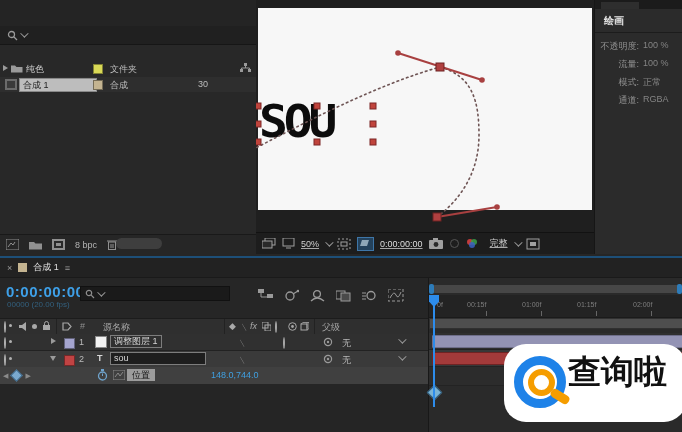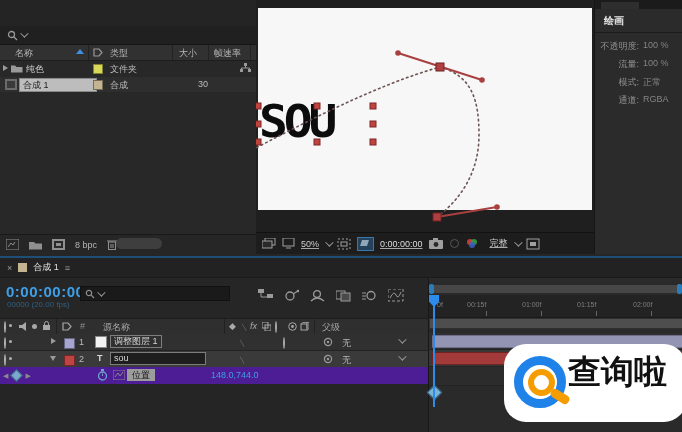--- a/index.html
+++ b/index.html
@@ -55,21 +55,21 @@
   .tl-search{position:absolute;left:80px;top:8px;width:150px;height:15px;background:#1a1a1a;border:1px solid #111;display:flex;align-items:center;padding-left:4px;box-sizing:border-box;}
   .tl-icons{position:absolute;left:258px;top:8px;width:165px;height:18px;display:flex;gap:11px;align-items:center;}
   .tl-colhead{position:absolute;left:0;top:40px;width:428px;height:15px;background:#2f2f2f;border-top:1px solid #1c1c1c;border-bottom:1px solid #1c1c1c;color:#a9a9a9;}
   .lrow{position:absolute;left:0;width:428px;height:16px;border-bottom:1px solid #222;}
   .lrow .idx{position:absolute;left:79px;top:3px;color:#bbb;}
   .lrow .lsq{position:absolute;left:64px;top:4px;width:9px;height:9px;border:1px solid rgba(0,0,0,.4);}
   .namebox{position:absolute;left:110px;top:1px;height:11px;border:1px solid #7d7d7d;padding:0 3px;line-height:11px;color:#d5d5d5;}
   .sw{position:absolute;top:3px;color:#a6a6a6;}
   .none-dd{position:absolute;left:342px;top:3px;color:#b9b9b9;}
   .dd-chev{position:absolute;left:398px;top:4px;}
-  .proprow{position:absolute;left:0;top:89px;width:428px;height:17px;background:#4c1d95;border-bottom:1px solid #202020;}
+  .proprow{position:absolute;left:0;top:89px;width:428px;height:17px;background:#404040;border-bottom:1px solid #202020;}
   .posbox{position:absolute;left:127px;top:2px;background:#9c9c9c;color:#141414;padding:0 5px;height:12px;line-height:12px;}
   .posval{position:absolute;left:211px;top:3px;color:#3f9fe0;}
   .kf-nav{position:absolute;left:3px;top:4px;display:flex;gap:4px;align-items:center;}
   .diamond{width:7px;height:7px;background:#7aa9cf;transform:rotate(45deg);border:1px solid #39607f;}
   
   .navbar{position:absolute;left:2px;top:7px;width:250px;height:8px;background:#474747;border-radius:4px;}
   .navcap{position:absolute;top:6px;width:5px;height:10px;background:#2d7cba;border-radius:2px;}
   .ruler{position:absolute;left:0;top:17px;width:254px;height:22px;background:#232323;border-bottom:1px solid #1a1a1a;color:#7e7e7e;font-size:7px;}
   .tick{position:absolute;bottom:1px;width:1px;height:5px;background:#666;}
   .workarea{position:absolute;left:0;top:40px;width:254px;height:11px;background:#4e4e4e;border:1px solid #303030;box-sizing:border-box;}
@@ -105,36 +105,20 @@
     <div class="abs proj-search">
       <span class="ico">
         <svg width="11" height="11">
             <circle cx="4.5" cy="4.5" r="3" fill="none" stroke="#9a9a9a" stroke-width="1.3"></circle>
             <line x1="7" y1="7" x2="10" y2="10" stroke="#9a9a9a" stroke-width="1.3"></line>
           </svg>
       </span>
       <span class="chev" style="margin-left:2px"></span>
     </div>
 
-    <div class="abs proj-head">
-      <span class="abs" style="left:15px;top:2px">名称</span>
-      <span class="abs tri-up-blue" style="left:76px;top:4px"></span>
-      <span class="abs" style="left:93px;top:3px">
-        <svg width="10" height="9">
-            <path d="M1 1 h5 l3 3.5 -3 3.5 h-5 z" fill="none" stroke="#9a9a9a" stroke-width="1.2"></path>
-          </svg>
-      </span>
-      <span class="colsep" style="left:88px"></span>
-      <span class="abs" style="left:110px;top:2px">类型</span>
-      <span class="colsep" style="left:172px"></span>
-      <span class="abs" style="left:179px;top:2px">大小</span>
-      <span class="colsep" style="left:208px"></span>
-      <span class="abs" style="left:214px;top:2px">帧速率</span>
-      <span class="colsep" style="left:250px"></span>
-    </div>
 
     <div class="abs prow" style="top:61px">
       <span class="abs tri-r" style="left:3px;top:4px"></span>
       <span class="abs" style="left:11px;top:3px">
         <svg width="12" height="9">
             <path d="M0 1.5 h4 l1.5 1.5 h6 v5.5 h-11.5 z" fill="#9a9a9a"></path>
           </svg>
       </span>
       <span class="name">纯色</span>
       <span class="labelsq" style="background:#d9d957"></span>

